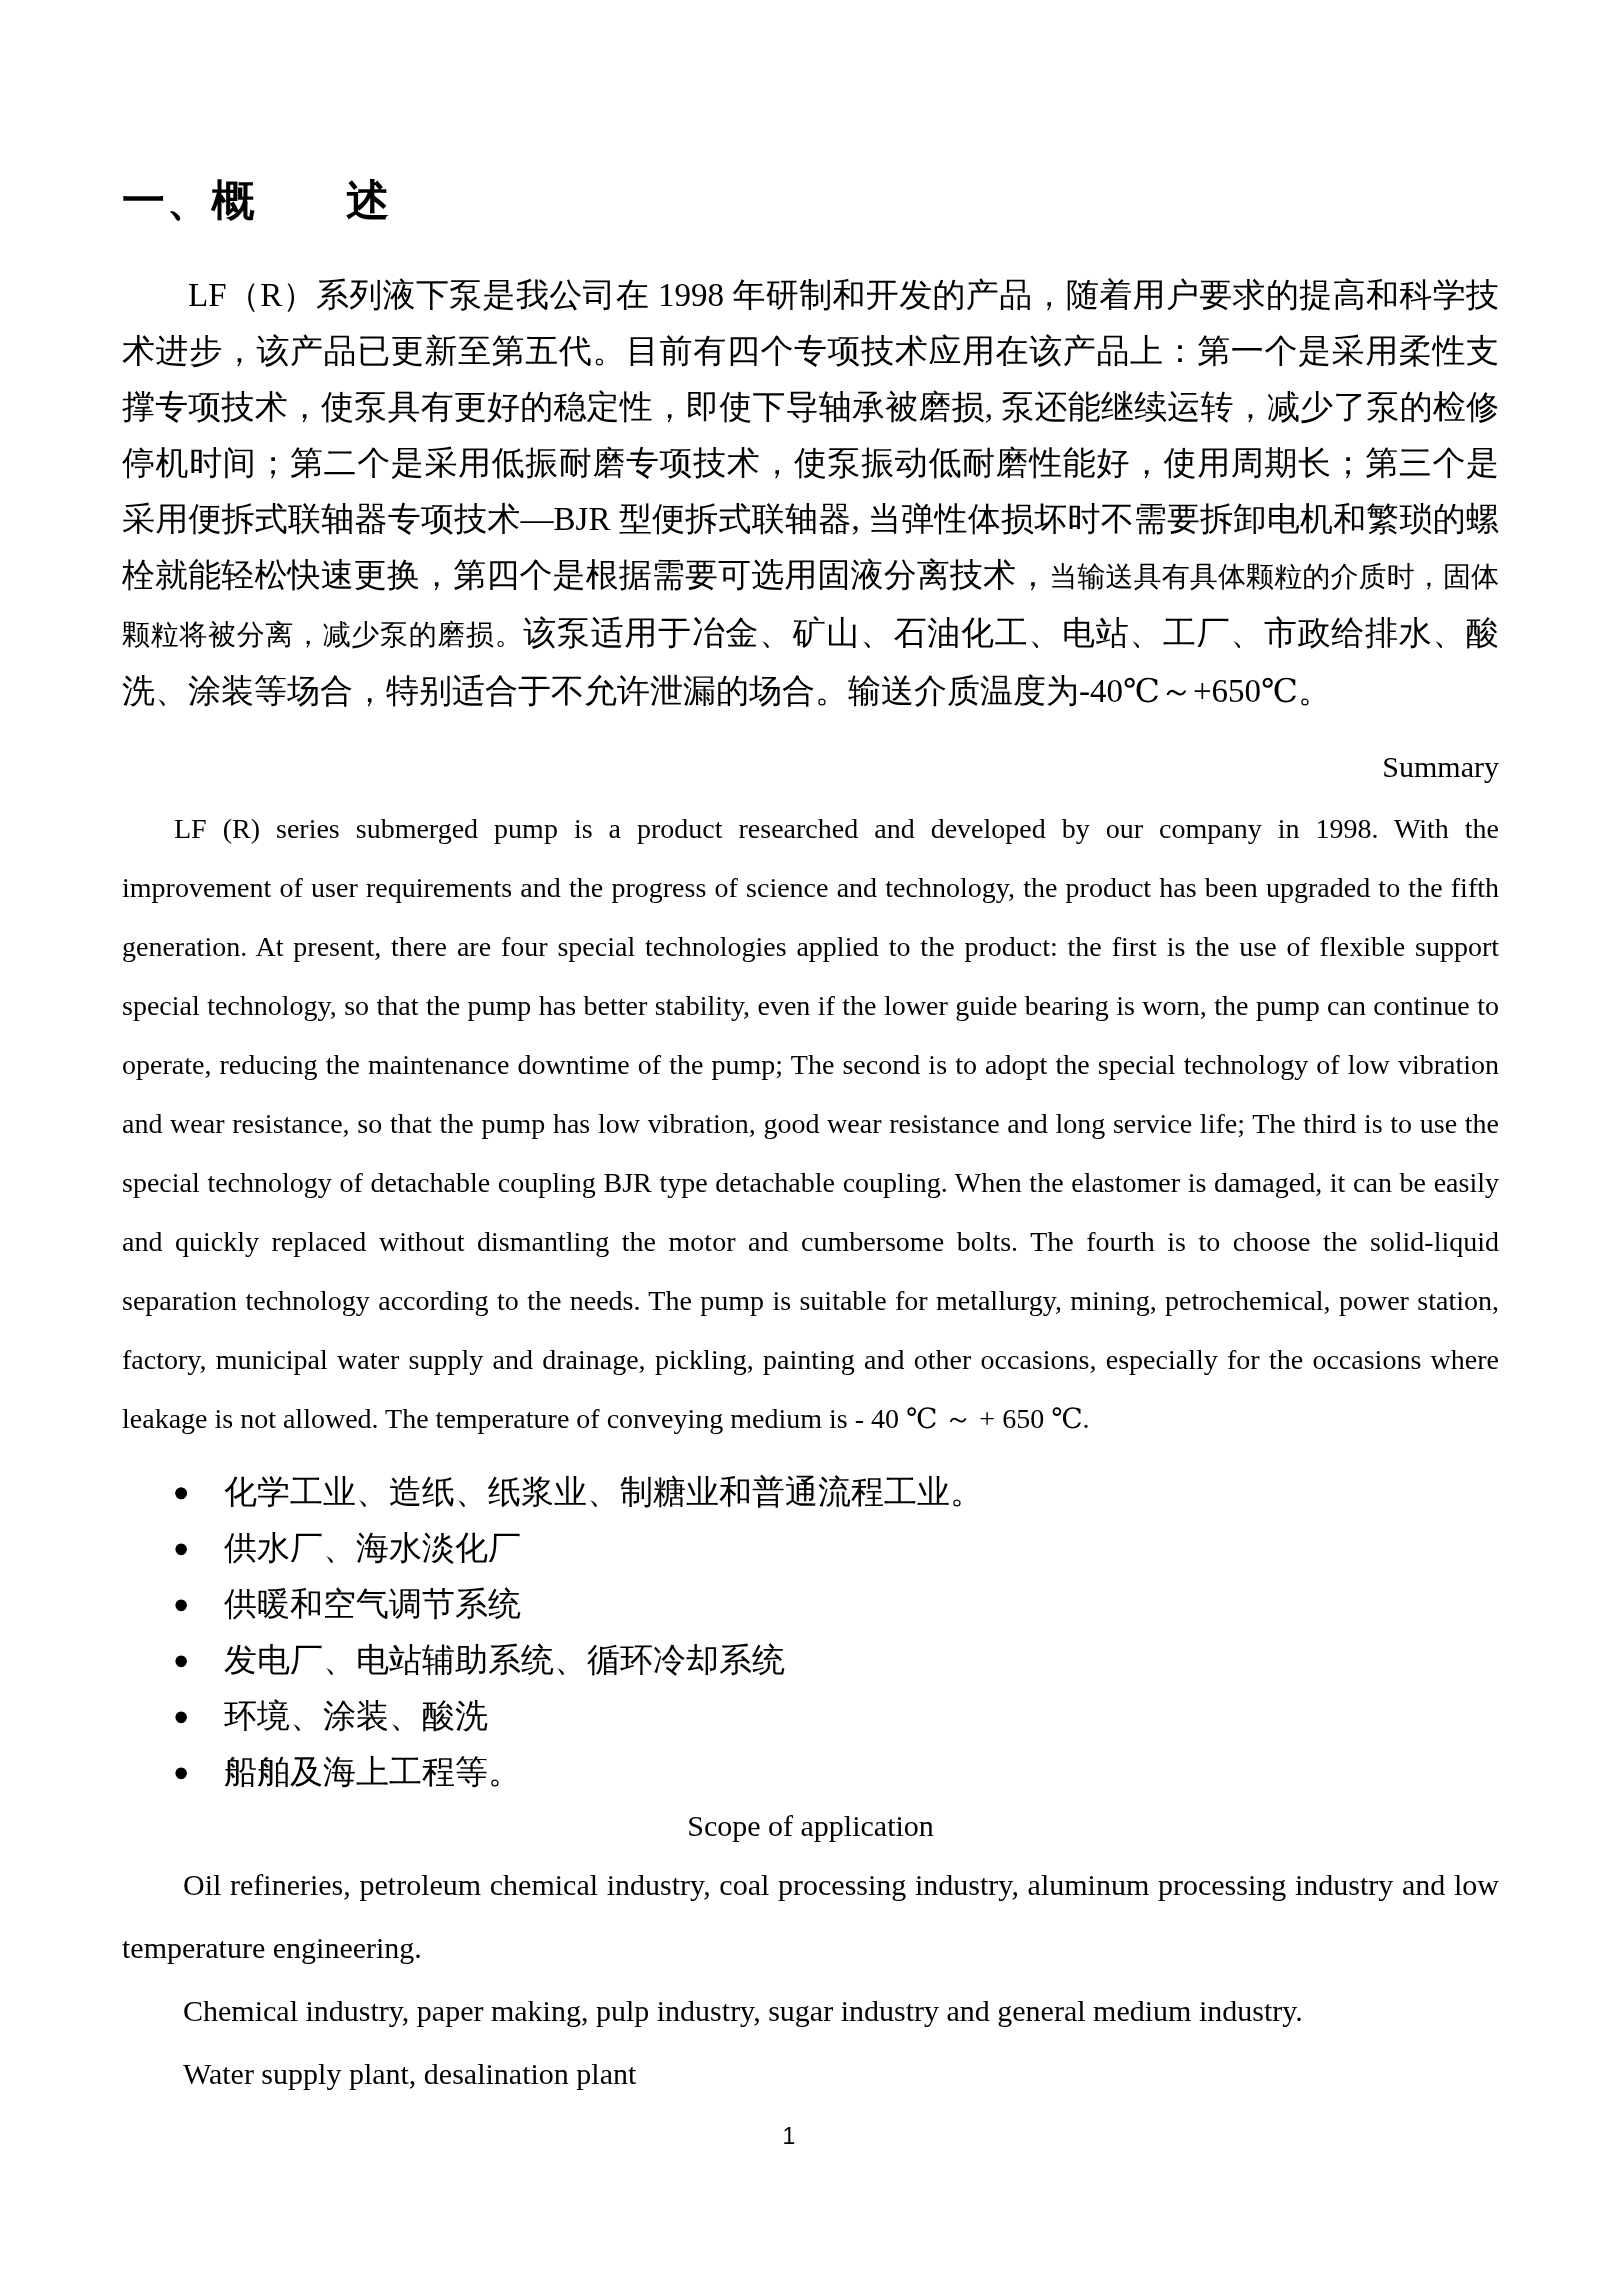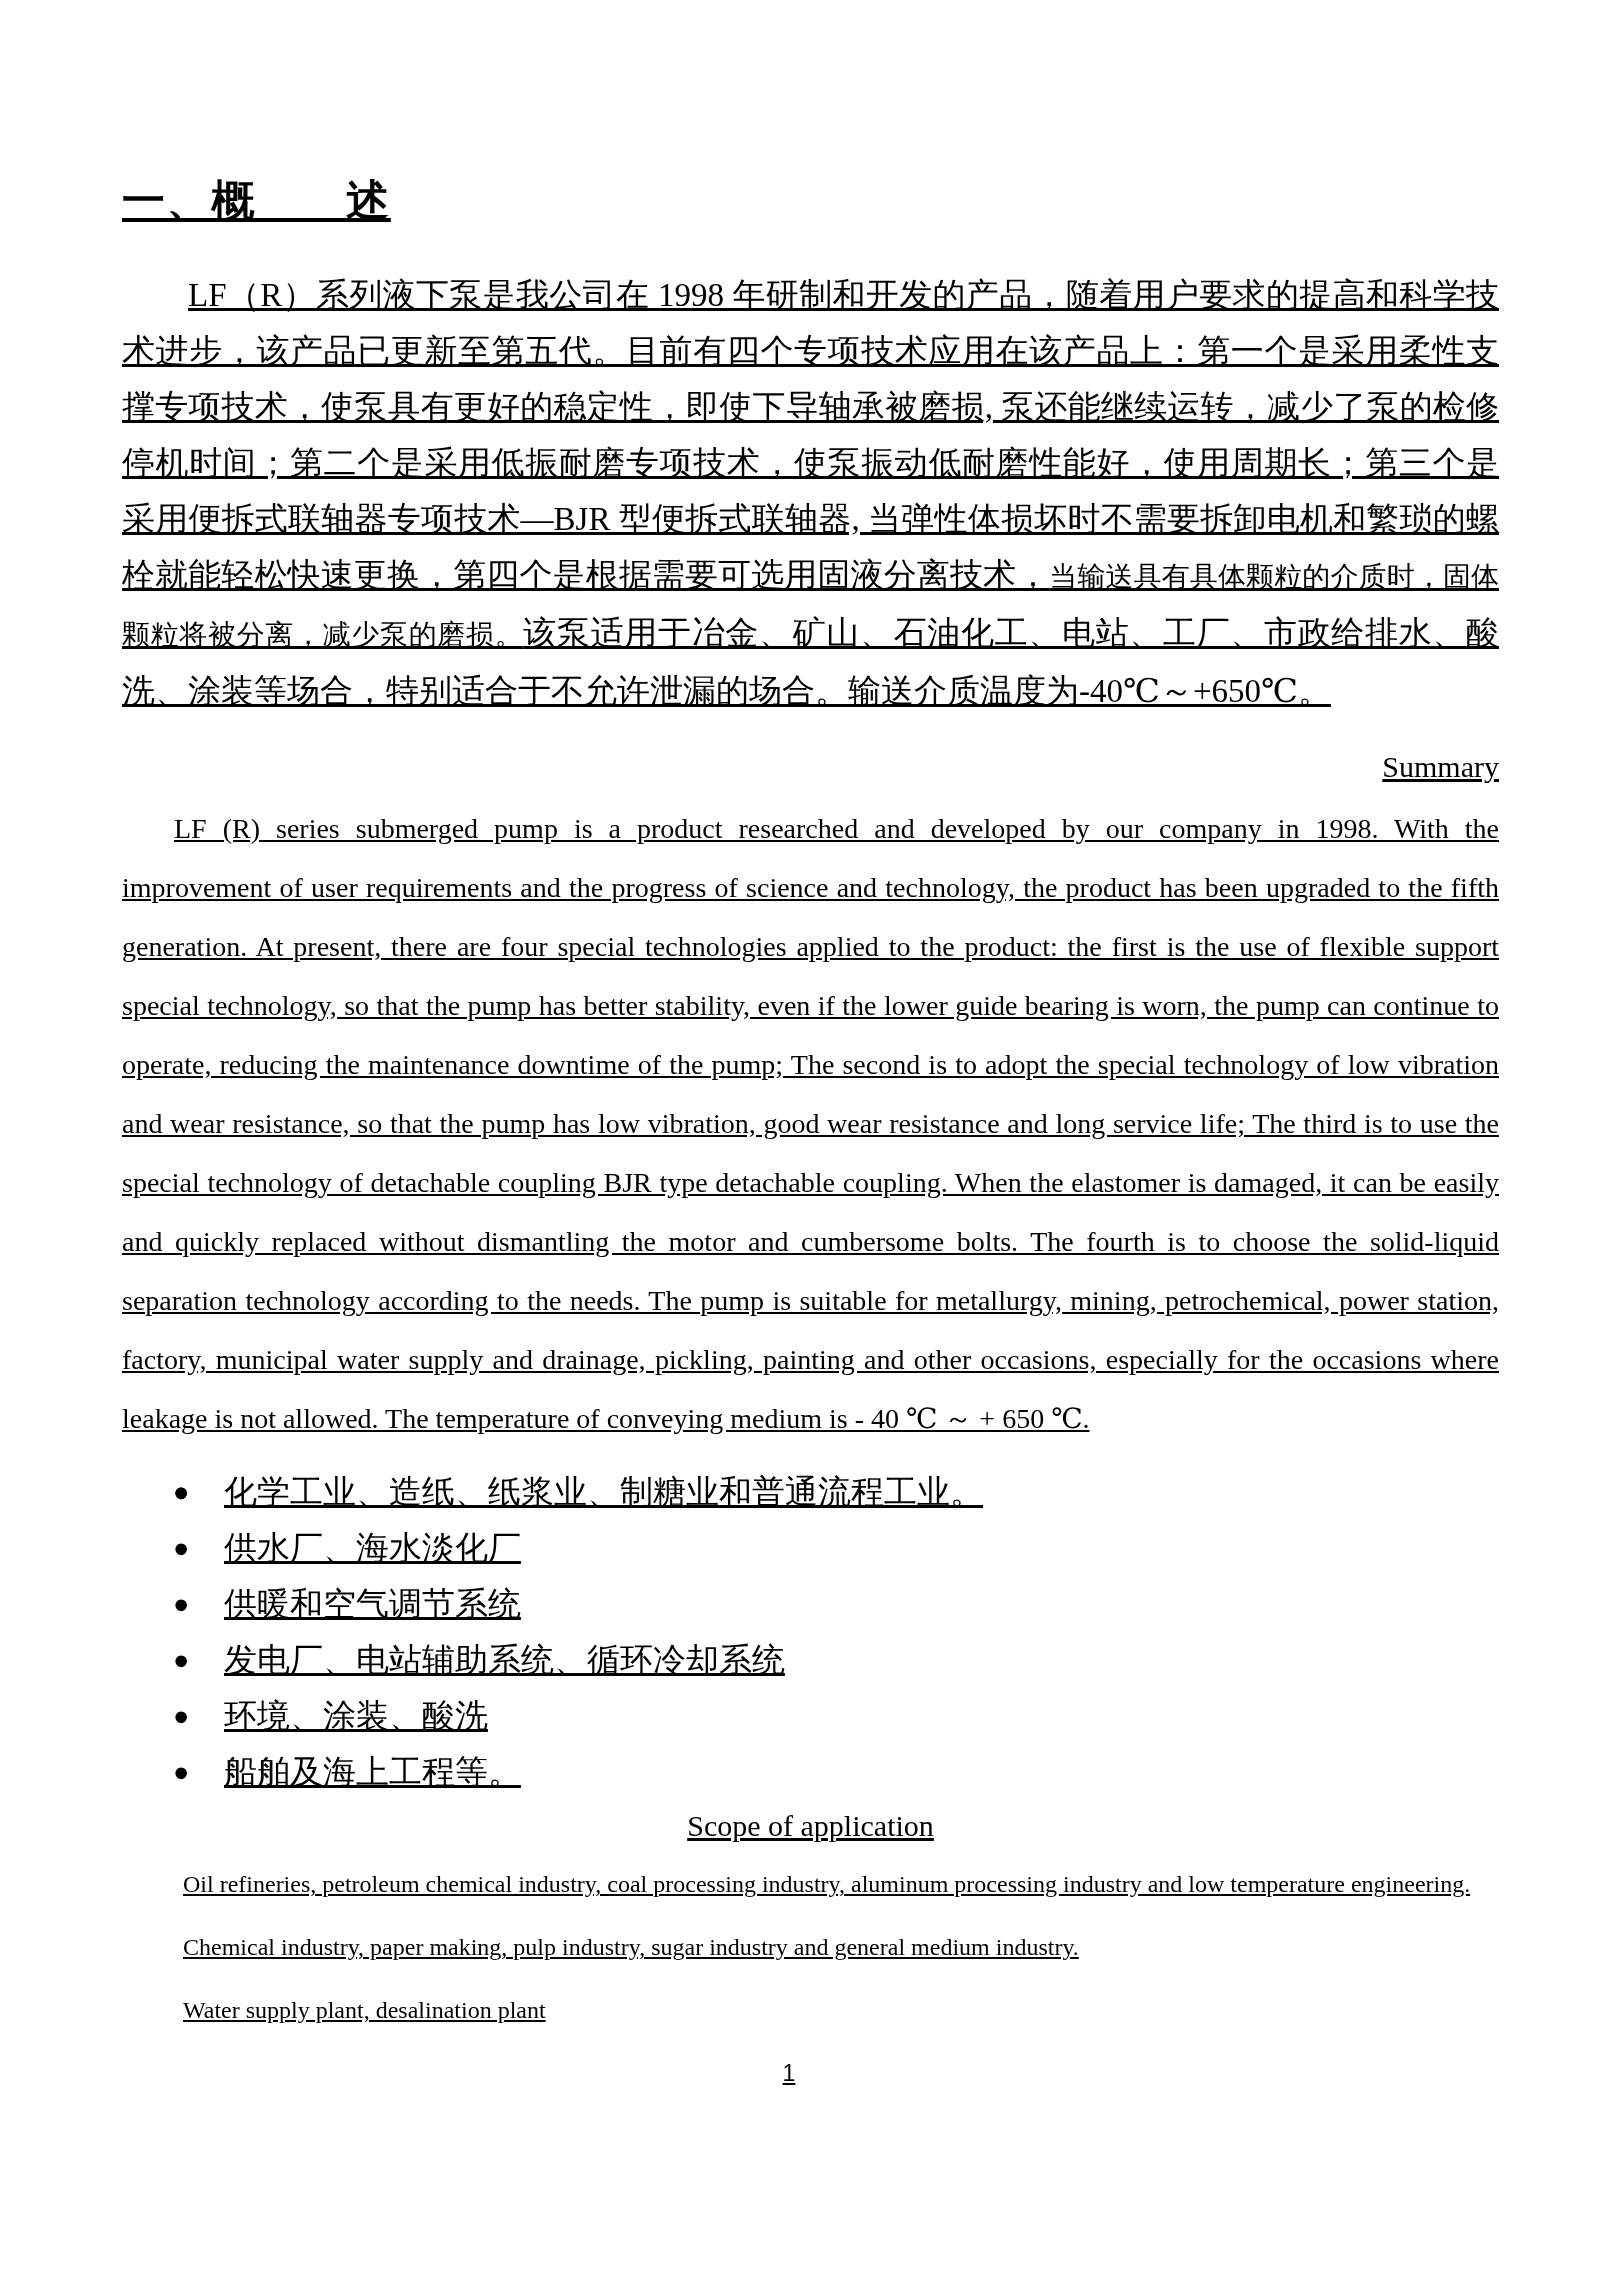--- a/index.html
+++ b/index.html
@@ -9,21 +9,20 @@
     height: 2291px;
     font-family: "Liberation Serif", "DejaVu Serif", serif;
     color: #000;
     position: relative;
   }
   .page {
     width: 1620px;
     height: 2291px;
     padding: 172px 121px 0 122px;
     overflow: hidden;
-    text-decoration: underline;
   }
   .h-cn {
     font-family: "Liberation Sans", "DejaVu Sans", sans-serif;
     font-weight: 700;
     font-size: 43px;
     line-height: 56px;
     letter-spacing: 1.8px;
   }
   .zh-para {
     margin-top: 39px;
@@ -64,21 +63,21 @@
     font-size: 27px;
     line-height: 56px;
   }
   .scope-label {
     margin-top: 3px;
     font-size: 30px;
     line-height: 45px;
     text-align: center;
   }
   .en-para {
-    font-size: 24px;
+    font-size: 30px;
     line-height: 63px;
     text-align: justify;
     text-indent: 61px;
   }
   .en-para.first { margin-top: 5.4px; }
   .footer {
     margin-top: 16px;
     text-align: center;
     font-family: "Liberation Sans", "DejaVu Sans", sans-serif;
     font-size: 23px;

